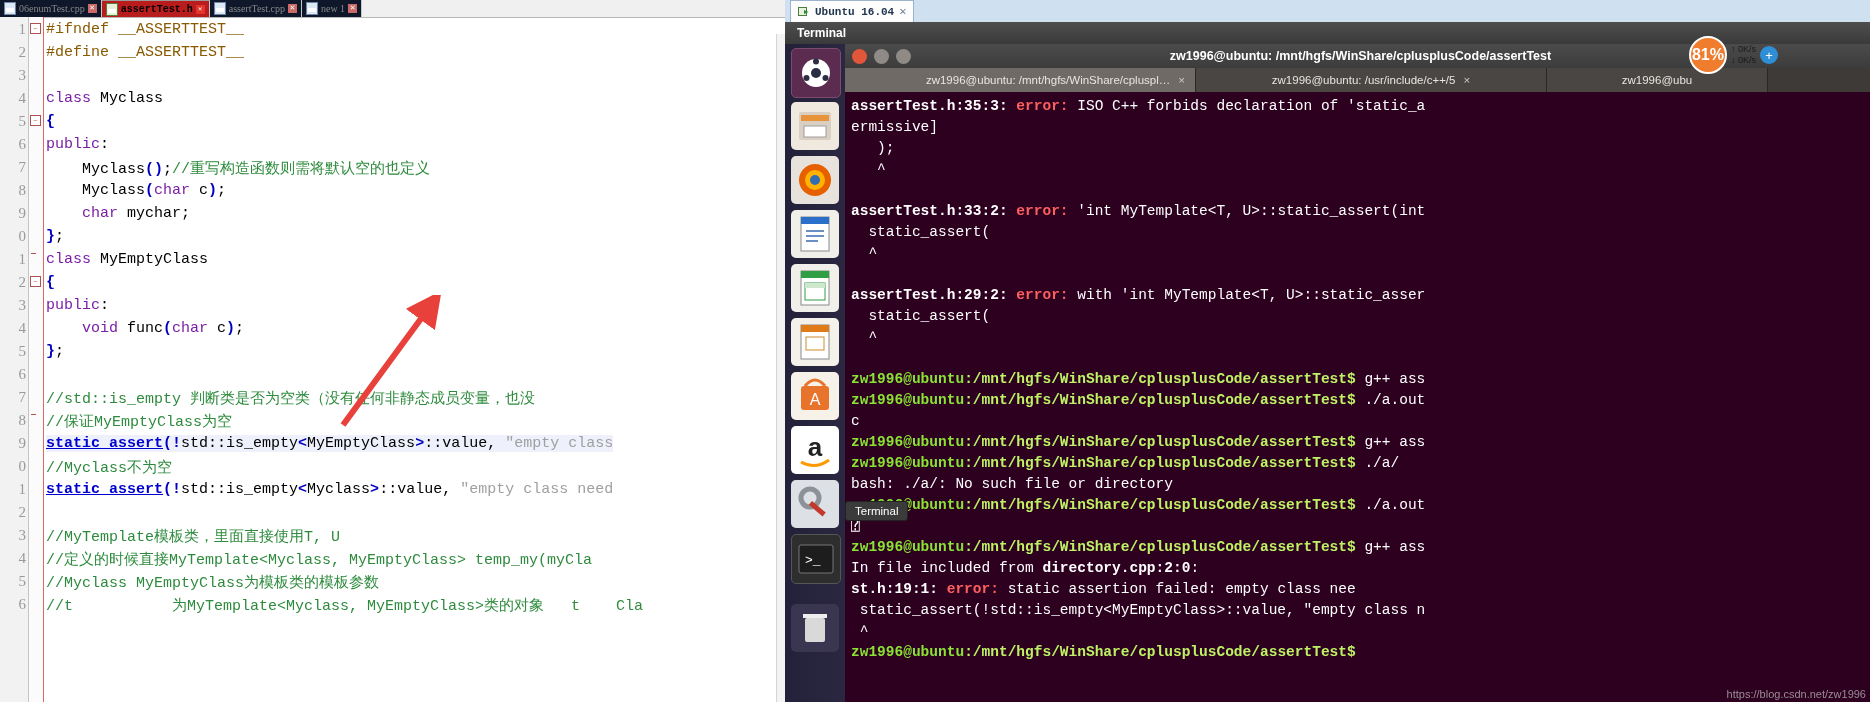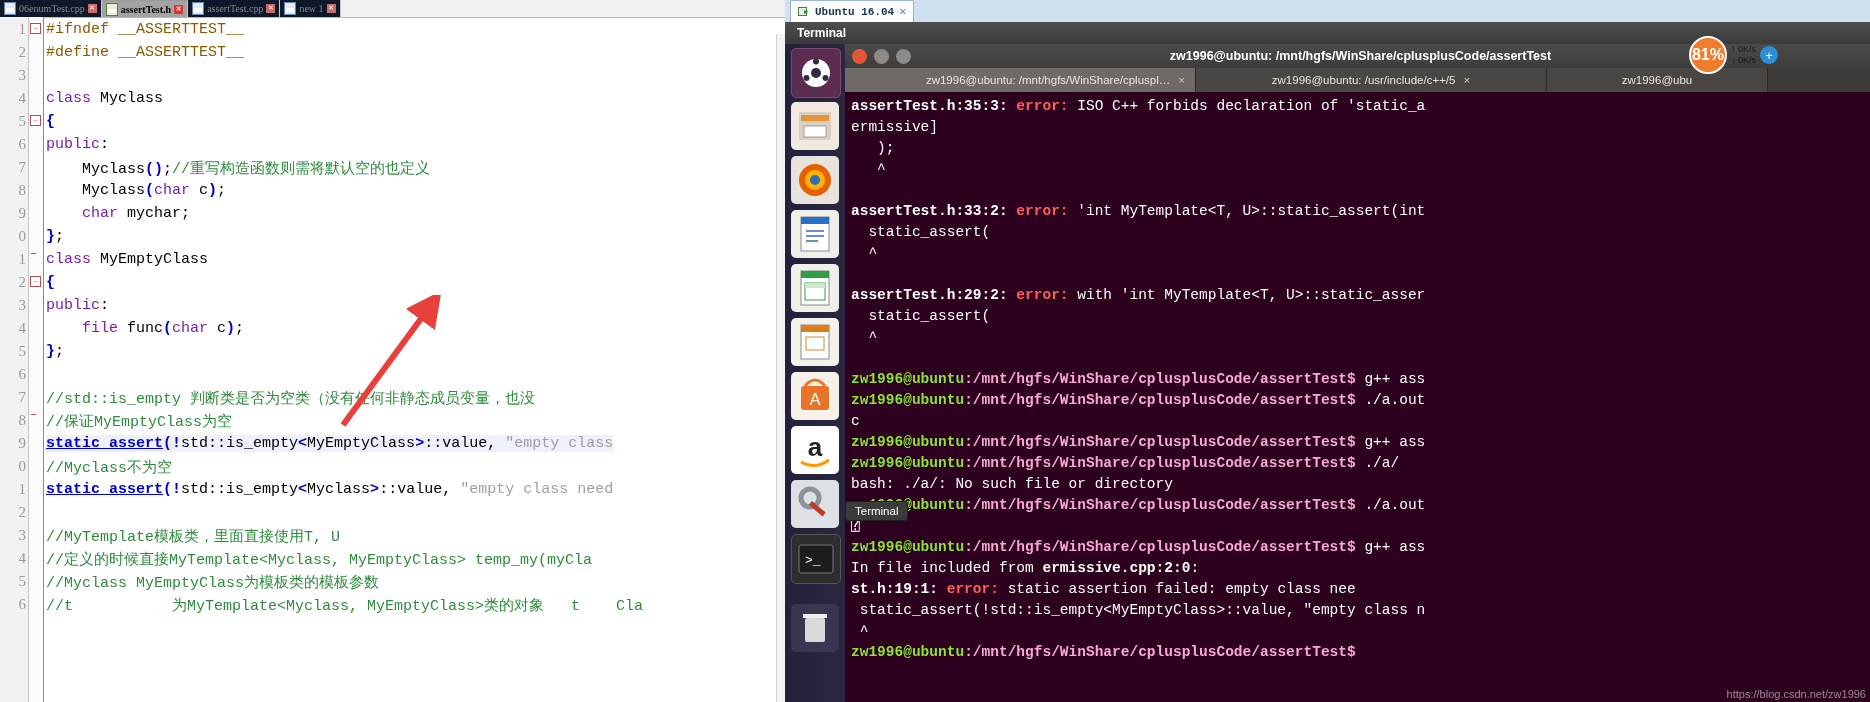--- a/index.html
+++ b/index.html
@@ -4,21 +4,21 @@
 <title>Editor and Ubuntu Terminal</title>
 <style>
   html,body{margin:0;padding:0;background:#fff;}
   body{width:1870px;height:702px;overflow:hidden;font-family:"Liberation Sans",sans-serif;}
   #root{position:relative;width:1870px;height:702px;overflow:hidden;}
 
   
   #editor{position:absolute;left:0;top:0;width:793px;height:702px;background:#ffffff;overflow:hidden;}
   #tabbar{position:absolute;left:0;top:0;width:793px;height:17px;background:#f0f0f0;border-bottom:1px solid #b9b9b9;display:flex;align-items:stretch;}
   .tab{display:flex;align-items:center;gap:3px;padding:0 4px;font-size:10px;font-family:"Liberation Serif",serif;color:#888;border-right:1px solid #c8c8c8;background:#0f172a;white-space:nowrap;}
-  .tab.active{background:#a3a3a3;color:#000;font-weight:bold;border-top:1px solid #9a9a9a;}
+  .tab.active{background:#b91c1c;color:#000;font-weight:bold;border-top:1px solid #9a9a9a;font-family:Liberation Mono, monospace;}
   .tab .ficon{width:10px;height:11px;background:#dfe8f5;border:1px solid #6d86a8;display:inline-block;position:relative;flex:0 0 auto;}
   .tab .ficon::after{content:"";position:absolute;left:1px;right:1px;top:5px;height:4px;background:#fff;}
   .tab.active .ficon{background:#e8f0d9;border-color:#5a7a3a;}
   .tab .xbox{width:9px;height:9px;background:#e2342c;color:#fff;font-size:7px;line-height:9px;text-align:center;display:inline-block;flex:0 0 auto;}
   .tab.dim .xbox{background:#c96a66;}
 
   #codearea{position:absolute;left:0;top:17px;width:793px;height:685px;overflow:hidden;}
   #gutter{position:absolute;left:0;top:0;width:28px;height:685px;background:#f2f2f2;}
   #gutterline{position:absolute;left:28px;top:0;width:1px;height:685px;background:#c4c4c4;}
   #foldcol{position:absolute;left:29px;top:0;width:14px;height:685px;background:#fbfbfb;}
@@ -62,21 +62,21 @@
   .ttab{height:24px;display:flex;align-items:center;justify-content:space-between;padding:0 10px;font-size:11.5px;color:#e8e4e0;border-right:1px solid #2a2725;background:#4a4643;white-space:nowrap;overflow:hidden;}
   .ttab.sel{background:#6f6a66;justify-content:flex-end;}
   .ttab .tx{color:#cfcac6;margin-left:8px;}
 
   #termbody{position:absolute;left:0;top:48px;width:1025px;height:610px;background:#2c001e;padding:4px 0 0 6px;box-sizing:border-box;font-family:"Liberation Mono",monospace;font-size:14.5px;line-height:21px;color:#ffffff;overflow:hidden;}
   .tline{white-space:pre;}
   .t-white{color:#ffffff;}
   .t-bold{font-weight:bold;}
   .t-red{color:#ff5f5f;font-weight:bold;}
   .t-green{color:#8ae234;font-weight:bold;}
-  .t-blue{color:#f9a8d4;font-weight:bold;}
+  .t-blue{color:#bef264;font-weight:bold;}
 
   
   #netwidget{position:absolute;right:92px;top:36px;display:flex;align-items:center;gap:4px;}
   #netcircle{width:34px;height:34px;border-radius:50%;background:#f07c2e;color:#fff;font-size:16px;font-weight:bold;display:flex;align-items:center;justify-content:center;border:2px solid #fff;}
   #netrates{font-size:9px;color:#1a1a1a;line-height:11px;}
   #netplus{width:18px;height:18px;border-radius:50%;background:#2f8fd6;color:#fff;font-size:13px;display:flex;align-items:center;justify-content:center;}
 
   #tooltip{position:absolute;left:60px;top:457px;background:#3b3b3b;color:#fff;font-size:11.5px;padding:3px 9px;border-radius:3px;border:1px solid #222;}
 
   #watermark{position:absolute;right:4px;bottom:2px;color:#9a8c96;font-size:11px;font-family:"Liberation Sans",sans-serif;}
@@ -161,21 +161,21 @@
         <div class="cl" style="top:73px;"><span class="kw">class</span> Myclass</div>
         <div class="cl" style="top:96px;"><span class="punc">{</span></div>
         <div class="cl" style="top:119px;"><span class="kw">public</span>:</div>
         <div class="cl" style="top:142px;">    Myclass<span class="punc">()</span>;<span class="cmt">//重写构造函数则需将默认空的也定义</span></div>
         <div class="cl" style="top:165px;">    Myclass<span class="punc">(</span><span class="kw">char</span> c<span class="punc">)</span>;</div>
         <div class="cl" style="top:188px;">    <span class="kw">char</span> mychar;</div>
         <div class="cl" style="top:211px;"><span class="punc">}</span>;</div>
         <div class="cl" style="top:234px;"><span class="kw">class</span> MyEmptyClass</div>
         <div class="cl" style="top:257px;"><span class="punc">{</span></div>
         <div class="cl" style="top:280px;"><span class="kw">public</span>:</div>
-        <div class="cl" style="top:303px;">    <span class="kw">file</span> func<span class="punc">(</span><span class="kw">char</span> c<span class="punc">)</span>;</div>
+        <div class="cl" style="top:303px;">    <span class="kw">void</span> func<span class="punc">(</span><span class="kw">char</span> c<span class="punc">)</span>;</div>
         <div class="cl" style="top:326px;"><span class="punc">}</span>;</div>
         <div class="cl" style="top:349px;"></div>
         <div class="cl" style="top:372px;"><span class="cmt">//std::is_empty 判断类是否为空类（没有任何非静态成员变量，也没</span></div>
         <div class="cl" style="top:395px;"><span class="cmt">//保证MyEmptyClass为空</span></div>
         <div class="cl hl" style="top:418px;"><span class="sa">static_assert</span><span class="punc">(!</span>std::is_empty<span class="punc">&lt;</span>MyEmptyClass<span class="punc">&gt;</span>::value, <span class="str">"empty class</span></div>
         <div class="cl" style="top:441px;"><span class="cmt">//Myclass不为空</span></div>
         <div class="cl" style="top:464px;"><span class="sa">static_assert</span><span class="punc">(!</span>std::is_empty<span class="punc">&lt;</span>Myclass<span class="punc">&gt;</span>::value, <span class="str">"empty class need</span></div>
         <div class="cl" style="top:487px;"></div>
         <div class="cl" style="top:510px;"><span class="cmt">//MyTemplate模板类，里面直接使用T, U</span></div>
         <div class="cl" style="top:533px;"><span class="cmt">//定义的时候直接MyTemplate&lt;Myclass, MyEmptyClass&gt; temp_my(myCla</span></div>
@@ -337,21 +337,21 @@
             <div class="tline">&nbsp;</div>
             <div class="tline"><span class="t-green">zw1996@ubuntu</span><span class="t-blue">:/mnt/hgfs/WinShare/cplusplusCode/assertTest$</span><span class="t-white"> g++ ass</span></div>
             <div class="tline"><span class="t-green">zw1996@ubuntu</span><span class="t-blue">:/mnt/hgfs/WinShare/cplusplusCode/assertTest$</span><span class="t-white"> ./a.out</span></div>
             <div class="tline">c</div>
             <div class="tline"><span class="t-green">zw1996@ubuntu</span><span class="t-blue">:/mnt/hgfs/WinShare/cplusplusCode/assertTest$</span><span class="t-white"> g++ ass</span></div>
             <div class="tline"><span class="t-green">zw1996@ubuntu</span><span class="t-blue">:/mnt/hgfs/WinShare/cplusplusCode/assertTest$</span><span class="t-white"> ./a/</span></div>
             <div class="tline">bash: ./a/: No such file or directory</div>
             <div class="tline"><span class="t-green">zw1996@ubuntu</span><span class="t-blue">:/mnt/hgfs/WinShare/cplusplusCode/assertTest$</span><span class="t-white"> ./a.out</span></div>
             <div class="tline">⍰</div>
             <div class="tline"><span class="t-green">zw1996@ubuntu</span><span class="t-blue">:/mnt/hgfs/WinShare/cplusplusCode/assertTest$</span><span class="t-white"> g++ ass</span></div>
-            <div class="tline"><span class="t-white">In file included from </span><span class="t-white t-bold">ermissive.cpp:2:0</span><span class="t-white">:</span></div>
+            <div class="tline"><span class="t-white">In file included from </span><span class="t-white t-bold">directory.cpp:2:0</span><span class="t-white">:</span></div>
             <div class="tline"><span class="t-white t-bold">st.h:19:1: </span><span class="t-red">error:</span><span class="t-white"> static assertion failed: empty class nee</span></div>
             <div class="tline"> static_assert(!std::is_empty&lt;MyEmptyClass&gt;::value, "empty class n</div>
             <div class="tline"> ^</div>
             <div class="tline"><span class="t-green">zw1996@ubuntu</span><span class="t-blue">:/mnt/hgfs/WinShare/cplusplusCode/assertTest$</span><span class="t-white"></span></div>
           </div>
       </div>
 
       <div id="tooltip">
         <span>Terminal</span>
       </div>

